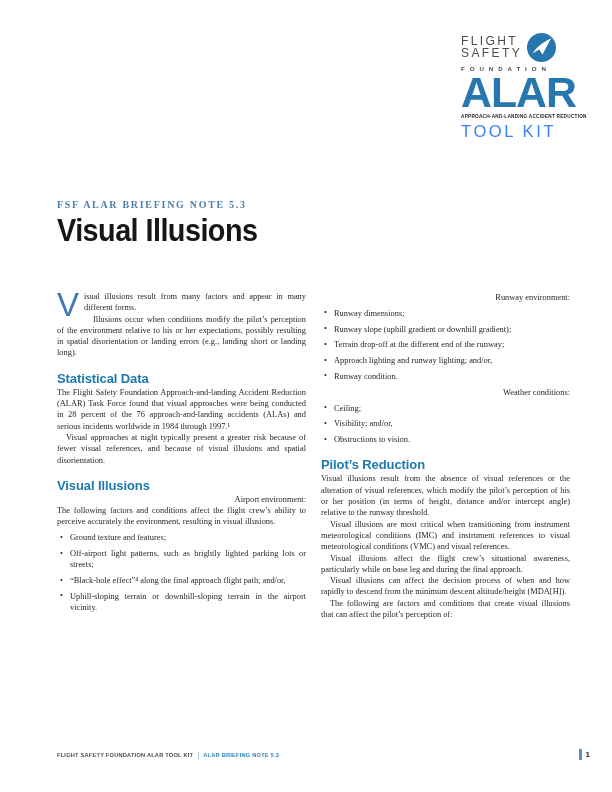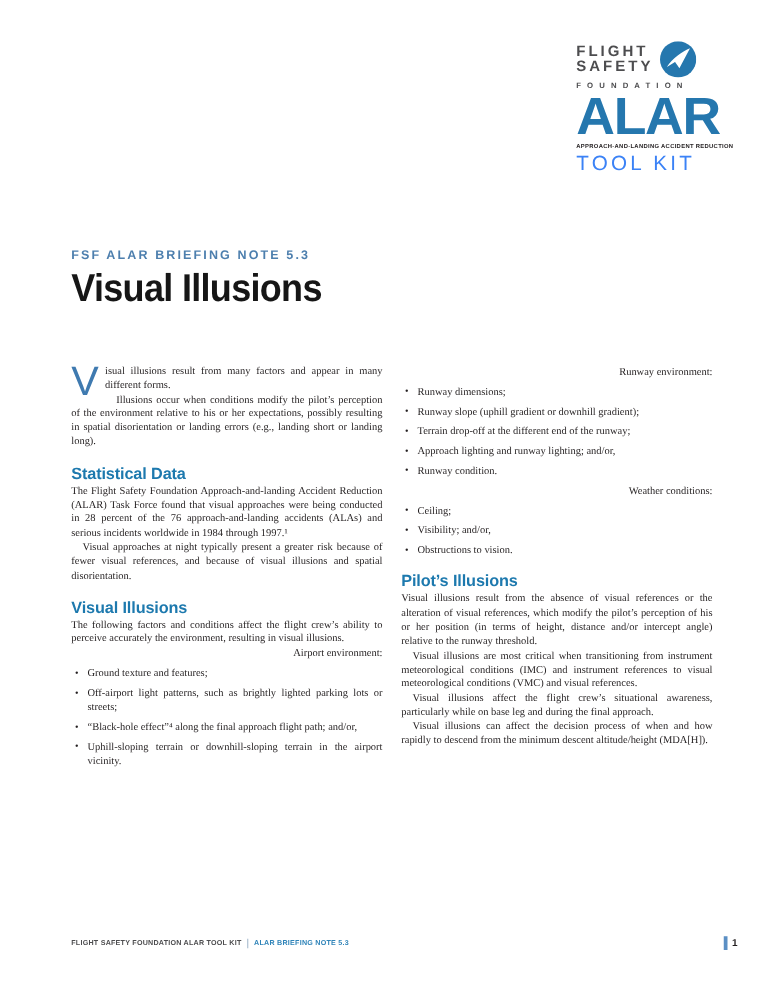--- a/index.html
+++ b/index.html
@@ -3,35 +3,35 @@
 <meta charset="utf-8">
 <style>
   html,body{margin:0;padding:0;background:#ffffff;}
   .page{position:relative;width:612px;height:792px;background:#ffffff;overflow:hidden;
         font-family:"Liberation Serif",serif;color:#231f20;}
 
   
   .masthead{position:absolute;top:33px;right:45px;width:106px;}
   .fsf-row{display:flex;align-items:center;gap:5px;}
   .fsf-words{display:flex;flex-direction:column;font-family:"Liberation Sans",sans-serif;
-             font-weight:bold;color:#4d4d4f;font-size:12px;letter-spacing:2.4px;line-height:11.5px;}
+             font-weight:normal;color:#4d4d4f;font-size:12px;letter-spacing:2.4px;line-height:11.5px;}
   .fsf-circle{width:29px;height:29px;flex:0 0 auto;}
   .fsf-foundation{font-family:"Liberation Sans",sans-serif;font-weight:bold;color:#4d4d4f;
                   font-size:6.2px;letter-spacing:4.9px;margin-top:3px;white-space:nowrap;}
   .alar-word{font-family:"Liberation Sans",sans-serif;font-weight:bold;color:#2577ae;
              font-size:42px;line-height:38px;letter-spacing:-1px;margin-top:2px;
              transform:scaleX(1.02);transform-origin:left;}
   .alar-sub{font-family:"Liberation Sans",sans-serif;font-weight:bold;color:#231f20;
             font-size:4.7px;letter-spacing:0.25px;white-space:nowrap;margin-top:2px;}
   .toolkit{font-family:"Liberation Sans",sans-serif;color:#3b82f6;font-size:16.5px;
            letter-spacing:2.6px;margin-top:3px;white-space:nowrap;}
 
   
   .title-block{position:absolute;left:57px;top:199px;}
-  .eyebrow{font-family:Liberation Sans, sans-serif;font-weight:bold;color:#4d7fae;
+  .eyebrow{font-family:Liberation Serif, serif;font-weight:bold;color:#4d7fae;
            font-size:10px;letter-spacing:1.7px;}
   .doc-title{font-family:"Liberation Sans",sans-serif;font-weight:bold;color:#161616;
              font-size:31px;margin:3px 0 0;letter-spacing:-0.6px;
              transform:scaleX(0.93);transform-origin:left;}
 
   
   .columns{position:absolute;left:57px;top:291px;width:513px;display:flex;gap:15px;}
   .col{width:249px;font-size:8.4px;line-height:11.3px;text-align:justify;}
   .para{margin:0;}
   .para.indent{text-indent:9px;}
@@ -87,43 +87,44 @@
   </section>
 
   <main class="columns">
     <div class="col" id="col-left">
         <p class="para dropcap-para"><span class="dropcap">V</span>isual illusions result from many factors and appear in many different forms.</p>
         <p class="para indent">Illusions occur when conditions modify the pilot’s perception of the environment relative to his or her expectations, possibly resulting in spatial disorientation or landing errors (e.g., landing short or landing long).</p>
         <h3 class="section-heading">Statistical Data</h3>
         <p class="para">The Flight Safety Foundation Approach-and-landing Accident Reduction (ALAR) Task Force found that visual approaches were being conducted in 28 percent of the 76 approach-and-landing accidents (ALAs) and serious incidents worldwide in 1984 through 1997.¹</p>
         <p class="para indent">Visual approaches at night typically present a greater risk because of fewer visual references, and because of visual illusions and spatial disorientation.</p>
         <h3 class="section-heading">Visual Illusions</h3>
+        <p class="para indent label">Airport environment:</p>
         <p class="para">The following factors and conditions affect the flight crew’s ability to perceive accurately the environment, resulting in visual illusions.</p>
-        <p class="para indent label">Airport environment:</p>
         <div class="bullet-item"><span class="bullet-dot">•</span><span>Ground texture and features;</span></div>
         <div class="bullet-item"><span class="bullet-dot">•</span><span>Off-airport light patterns, such as brightly lighted parking lots or streets;</span></div>
         <div class="bullet-item"><span class="bullet-dot">•</span><span>“Black-hole effect”⁴ along the final approach flight path; and/or,</span></div>
         <div class="bullet-item"><span class="bullet-dot">•</span><span>Uphill-sloping terrain or downhill-sloping terrain in the airport vicinity.</span></div>
       </div>
     <div class="col" id="col-right">
         <p class="para label">Runway environment:</p>
         <div class="bullet-item"><span class="bullet-dot">•</span><span>Runway dimensions;</span></div>
         <div class="bullet-item"><span class="bullet-dot">•</span><span>Runway slope (uphill gradient or downhill gradient);</span></div>
         <div class="bullet-item"><span class="bullet-dot">•</span><span>Terrain drop-off at the different end of the runway;</span></div>
         <div class="bullet-item"><span class="bullet-dot">•</span><span>Approach lighting and runway lighting; and/or,</span></div>
         <div class="bullet-item"><span class="bullet-dot">•</span><span>Runway condition.</span></div>
         <p class="para label">Weather conditions:</p>
         <div class="bullet-item"><span class="bullet-dot">•</span><span>Ceiling;</span></div>
         <div class="bullet-item"><span class="bullet-dot">•</span><span>Visibility; and/or,</span></div>
         <div class="bullet-item"><span class="bullet-dot">•</span><span>Obstructions to vision.</span></div>
-        <h3 class="section-heading">Pilot’s Illusions</h3>
+        <h3 class="section-heading">Pilot’s Reduction</h3>
         <p class="para">Visual illusions result from the absence of visual references or the alteration of visual references, which modify the pilot’s perception of his or her position (in terms of height, distance and/or intercept angle) relative to the runway threshold.</p>
         <p class="para indent">Visual illusions are most critical when transitioning from instrument meteorological conditions (IMC) and instrument references to visual meteorological conditions (VMC) and visual references.</p>
         <p class="para indent">Visual illusions affect the flight crew’s situational awareness, particularly while on base leg and during the final approach.</p>
         <p class="para indent">Visual illusions can affect the decision process of when and how rapidly to descend from the minimum descent altitude/height (MDA[H]).</p>
+        <p class="para indent">The following are factors and conditions that create visual illusions that can affect the pilot’s perception of:</p>
       </div>
   </main>
 
   <footer class="footer">
     <div class="footer-left">
       <span class="f-dark">FLIGHT SAFETY FOUNDATION ALAR TOOL KIT</span>
       <span class="f-sep">|</span>
       <span class="f-blue">ALAR BRIEFING NOTE 5.3</span>
     </div>
     <div class="footer-right">

